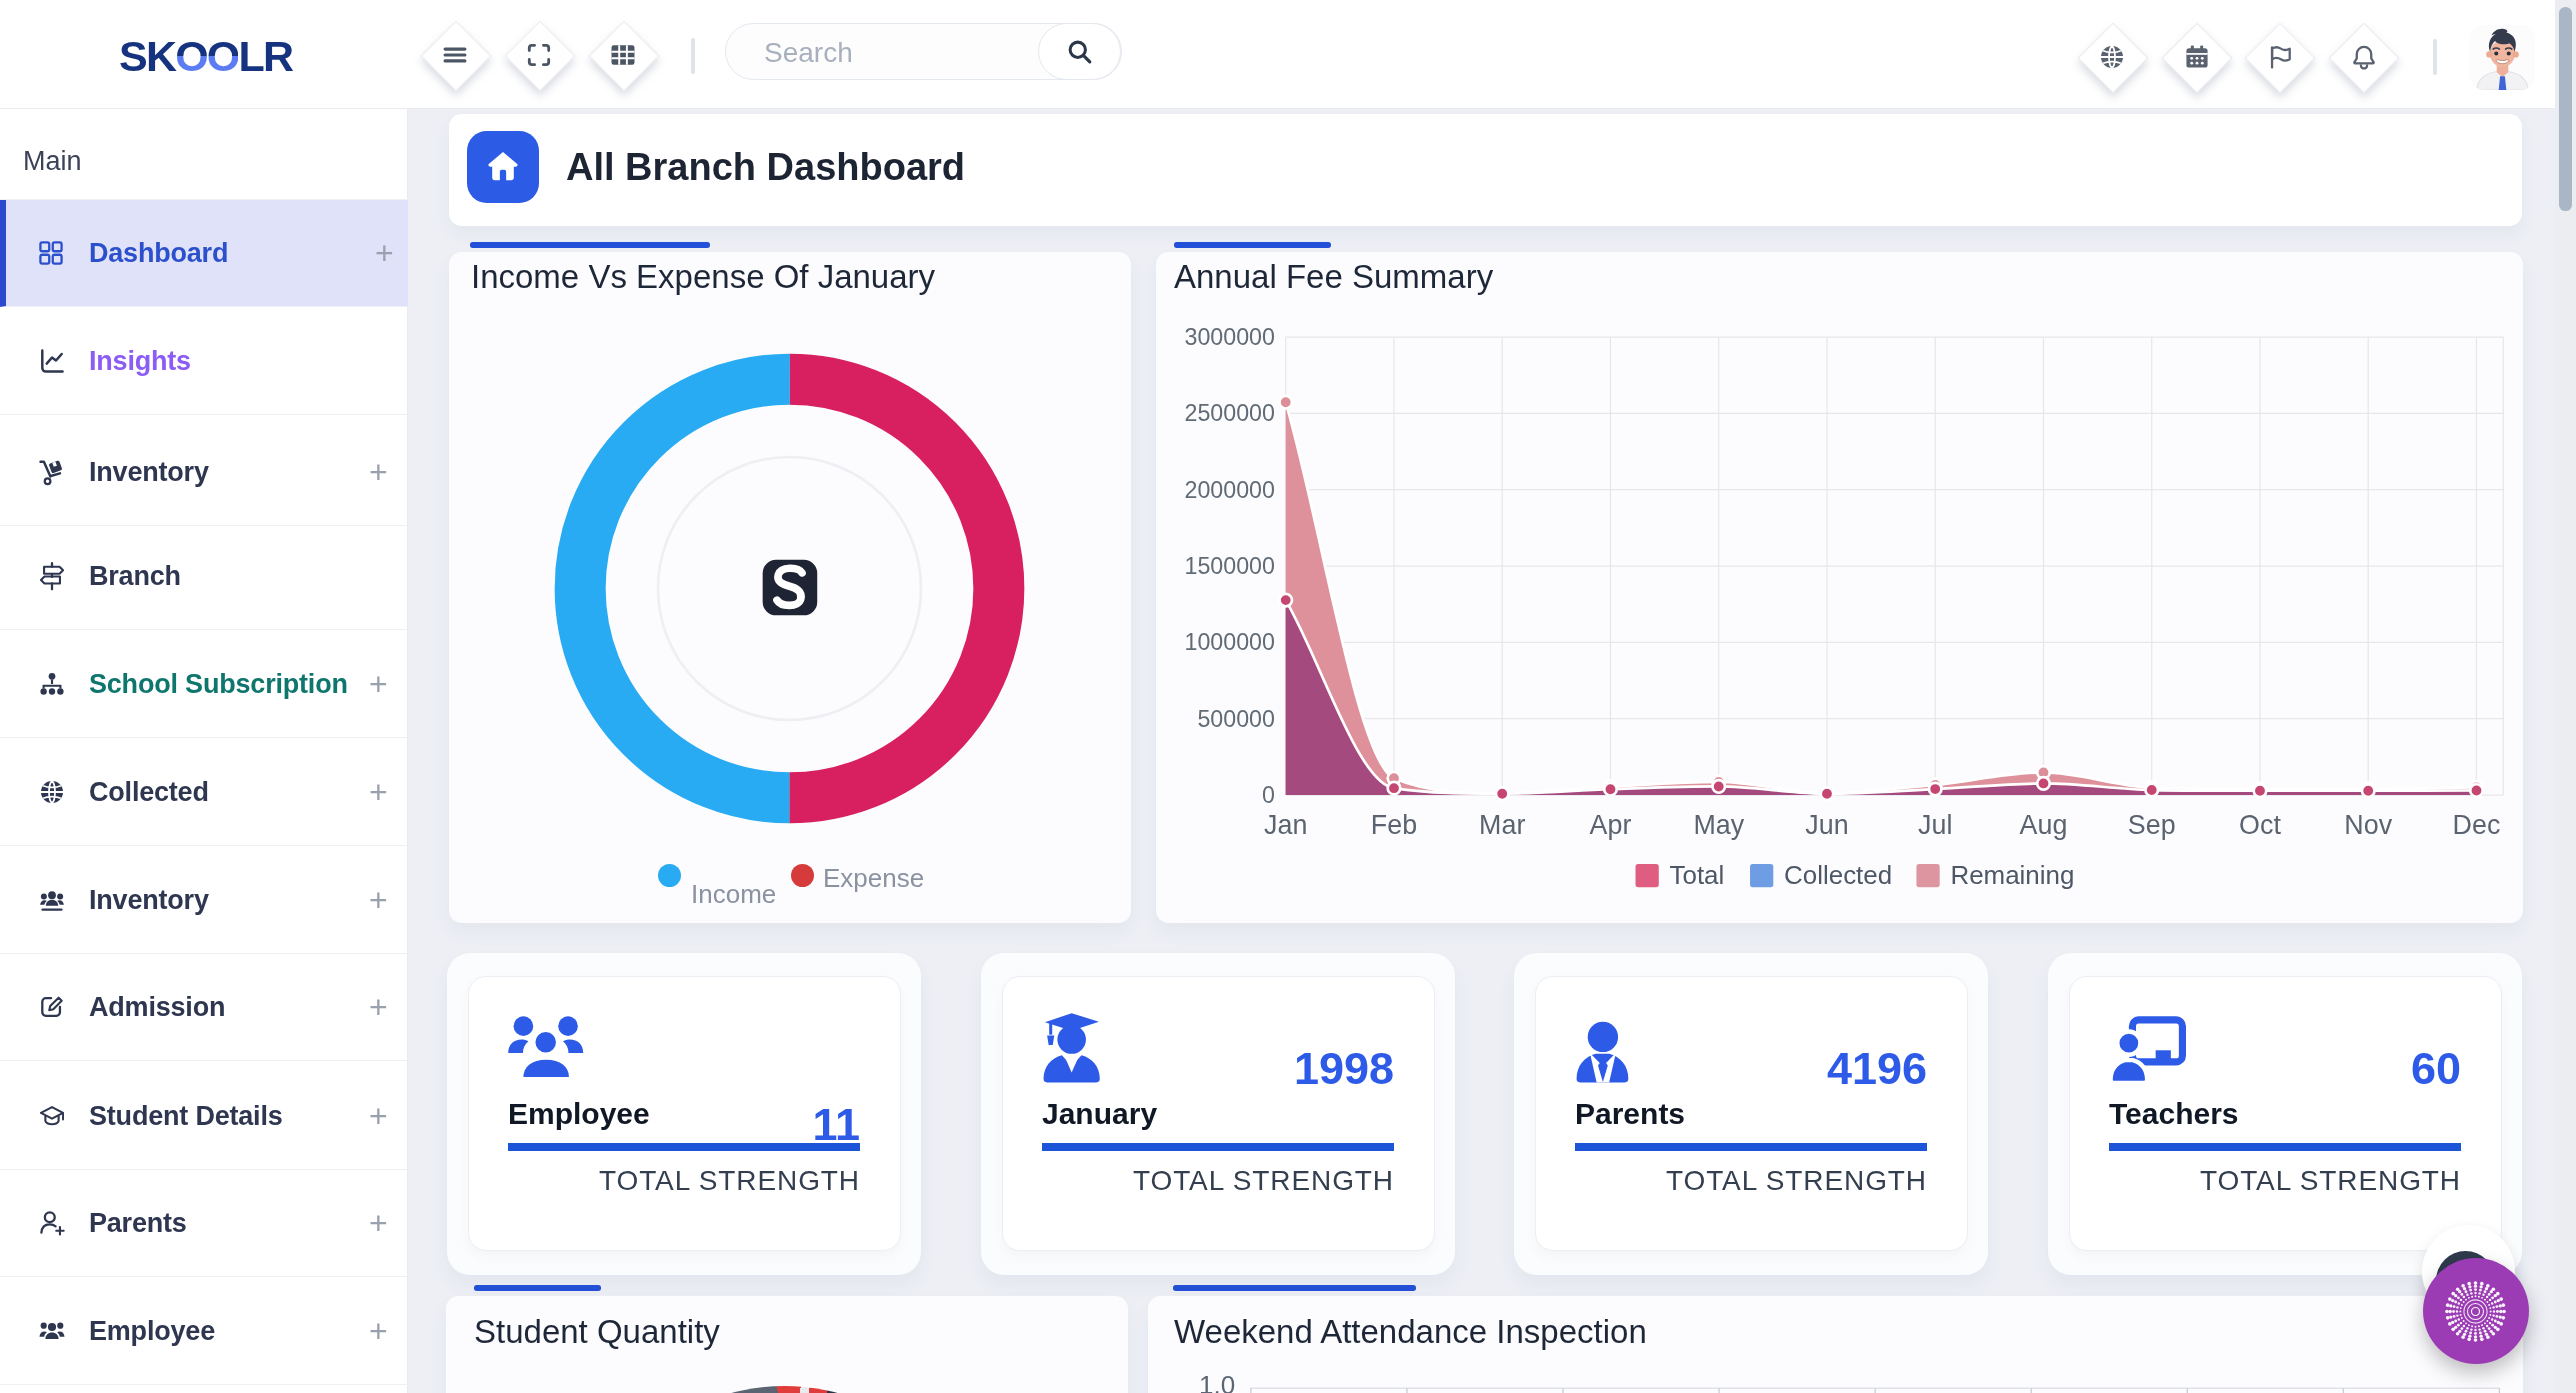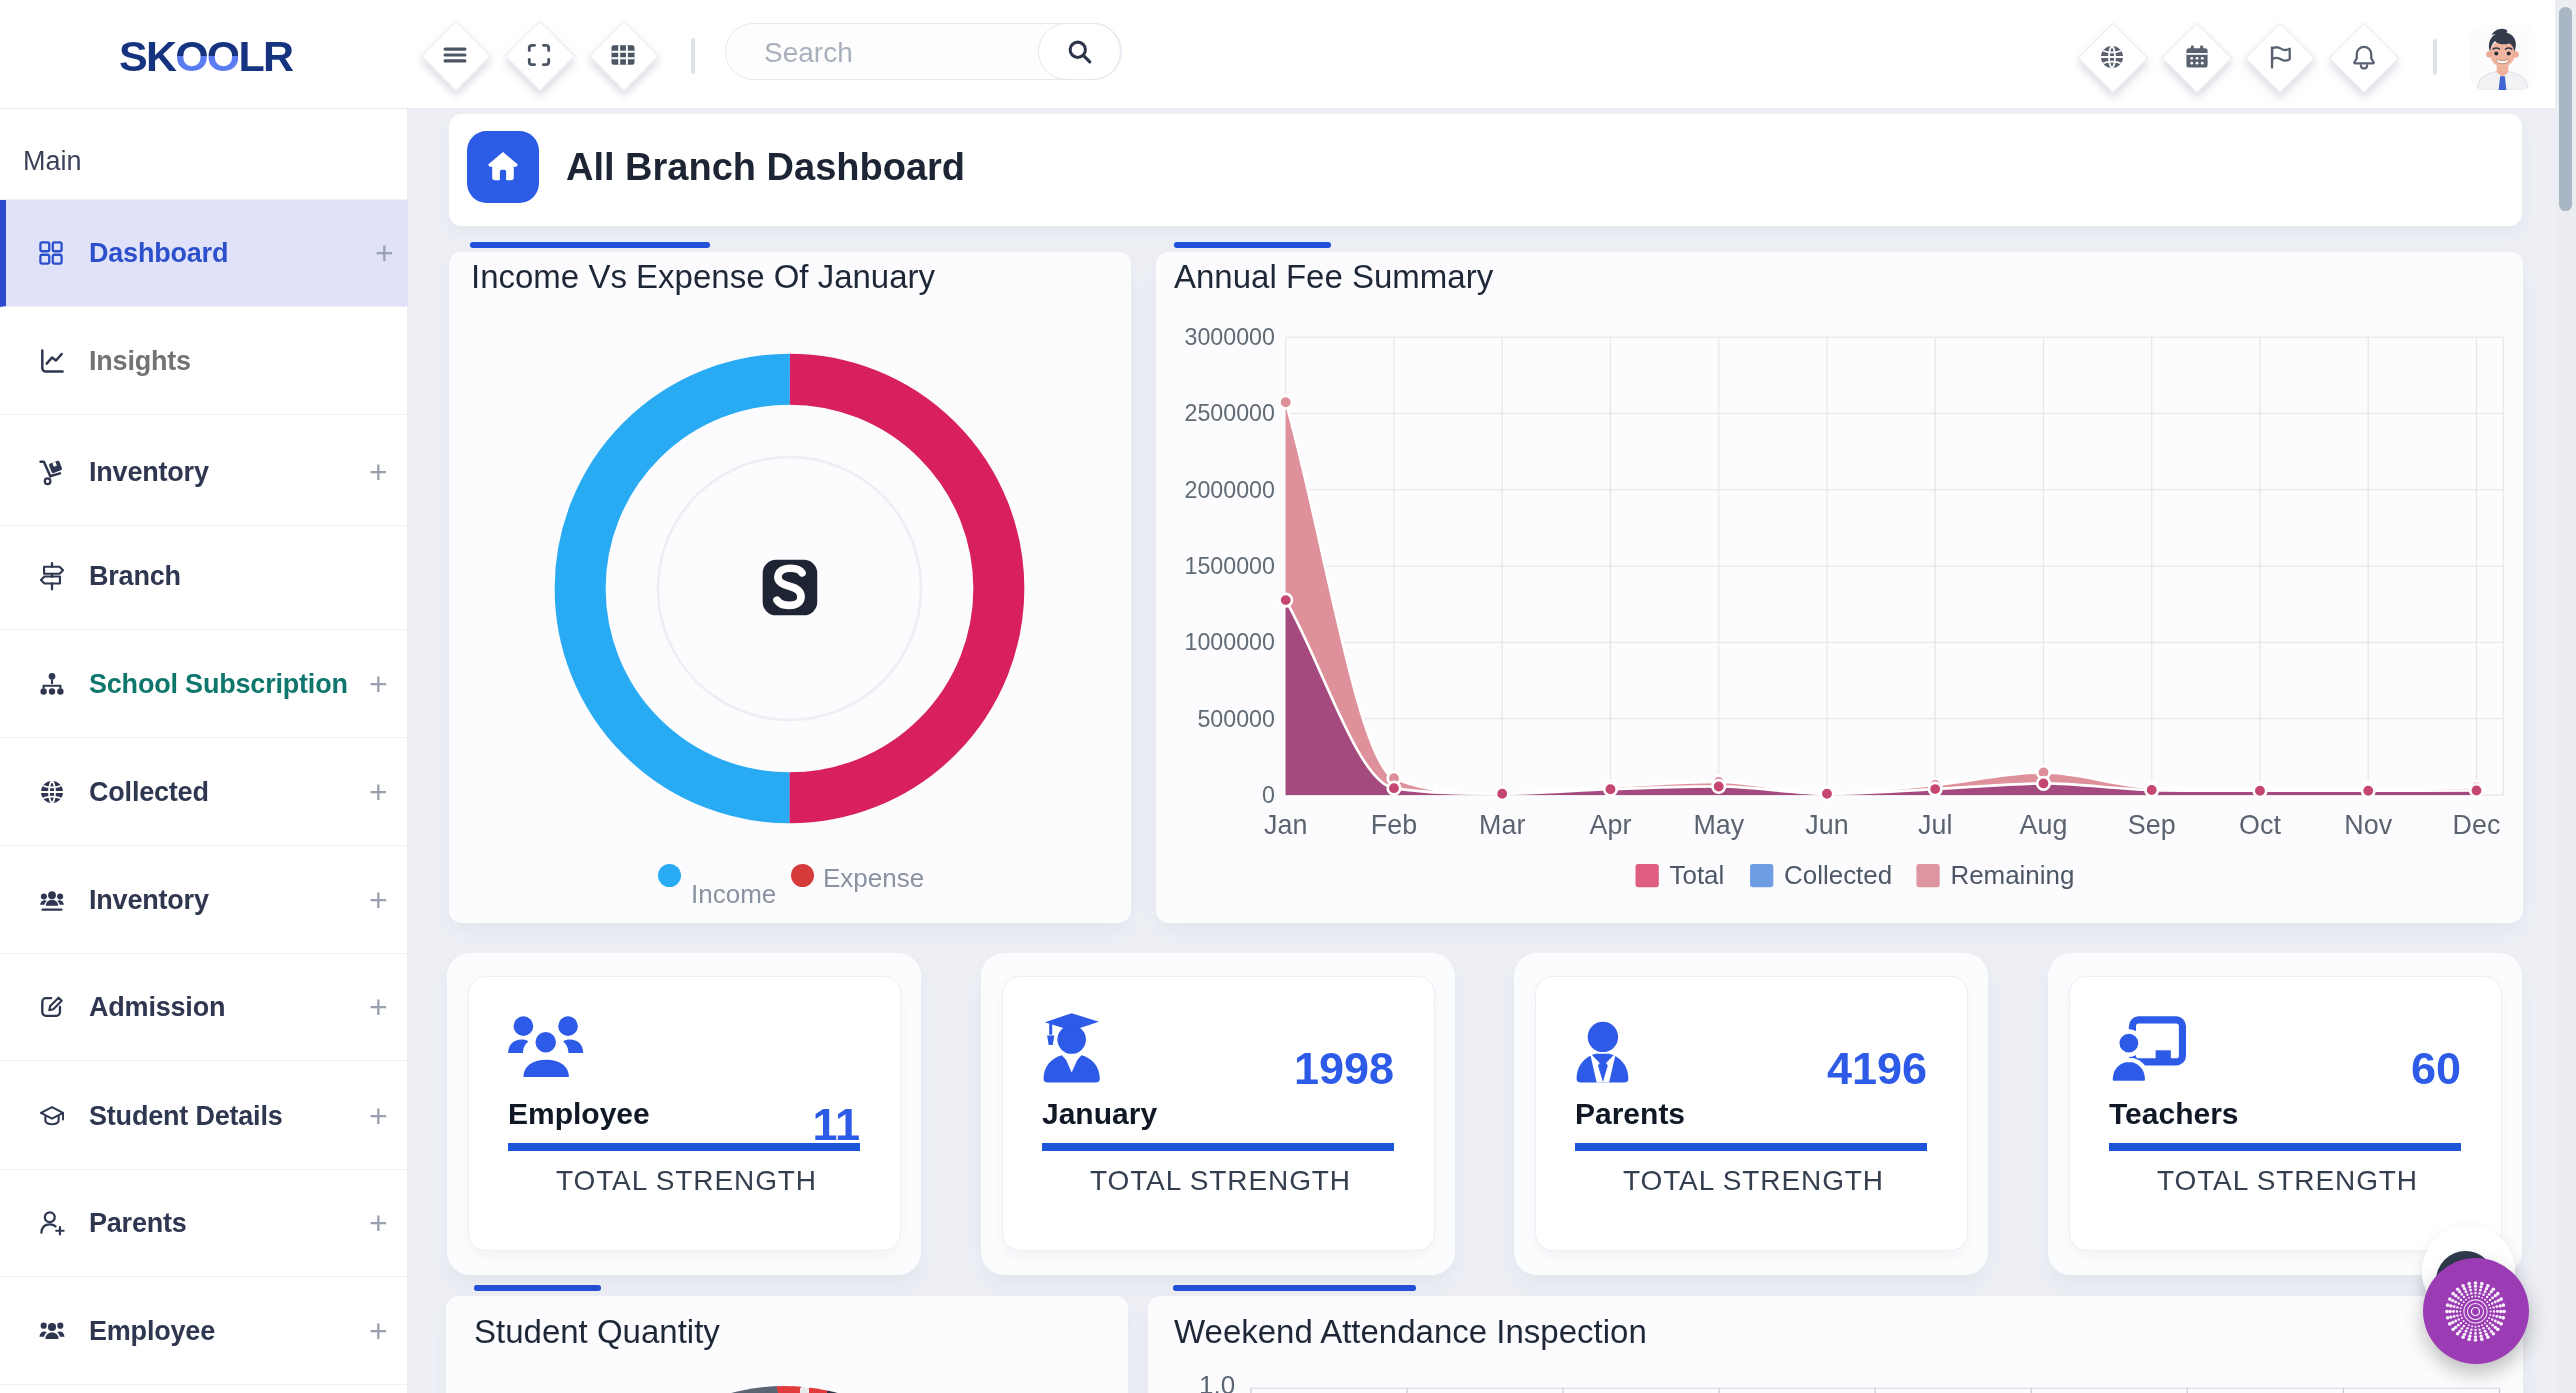--- a/index.html
+++ b/index.html
@@ -28,21 +28,21 @@
 .homebtn{position:absolute;left:467px;top:131px;width:72px;height:72px;background:#2c5ce6;border-radius:19.7px}
 .htitle{position:absolute;left:566px;top:146px;font-size:38px;font-weight:700;color:#1d2433}
 .bluebar{position:absolute;top:242px;height:6.3px;border-radius:2.7px;background:#2350d8}
 .card{position:absolute;top:252px;height:671px;background:#fcfcfe;border-radius:12.5px;box-shadow:0 9px 18px rgba(62,72,110,0.05)}
 .ctitle{position:absolute;font-size:33px;font-weight:500;color:#1e2738}
 .panel{position:absolute;top:953px;width:474px;height:322px;background:#fbfcfd;border-radius:23px;box-shadow:0 10.7px 18px rgba(62,72,110,0.05)}
 .icard{position:absolute;left:20.6px;top:23px;width:433px;height:275px;background:#fff;border:1.8px solid #eceef4;border-radius:18px;box-shadow:0 5.4px 10.7px rgba(62,72,110,0.04)}
 .snum{width:304px;text-align:right;font-size:45px;font-weight:700;color:#2d5be8}
 .sname{font-size:30px;font-weight:700;color:#101826}
 .sbar{top:1143px;width:352px;height:8px;background:#1d55d8}
-.stot{width:304px;top:1165px;font-size:28px;font-weight:500;color:#333e4f;letter-spacing:0.9px}
+.stot{width:304px;text-align:right;top:1165px;font-size:28px;font-weight:500;color:#333e4f;letter-spacing:0.9px}
 .bcard{position:absolute;top:1296px;height:116px;background:#fcfcfe;border-radius:12.5px 12.5px 0 0;box-shadow:0 9px 18px rgba(62,72,110,0.05)}
 .legend-dot{position:absolute;width:23px;height:23px;border-radius:50%}
 .legend-txt{position:absolute;font-size:26px;font-weight:500;color:#8a91a0}
 .fabw{position:absolute;left:2422px;top:1225px;width:93px;height:93px;border-radius:50%;background:#fff;box-shadow:0 5.4px 14.3px rgba(0,0,0,0.12)}
 .fabd{position:absolute;left:2436px;top:1251px;width:59px;height:59px;border-radius:50%;background:#2f3a4d}
 .fab{position:absolute;left:2423px;top:1258px;width:106px;height:106px;border-radius:50%;background:#9b3cb4;box-shadow:0 9px 19.7px rgba(0,0,0,0.25)}
 </style></head><body>
 <div class="hdr"></div>
 <div class="logo">SK<span class="logoOO">OO</span>LR</div>
 <div class="dia" style="left:431px;top:31px"></div>
@@ -136,21 +136,21 @@
       <rect x="19" y="19" width="10" height="10" rx="2" fill="none" stroke="#2c50cc" stroke-width="2.6"></rect>
     </svg>
     <div class="nlab" style="color:#2c50cc">Dashboard</div>
     <div class="plus">+</div>
   </div>
 <div class="nav" style="top:307px;height:108px">
     <svg class="nico" width="30" height="30" viewBox="0 0 34 34">
       <path d="M6 5v20a4 4 0 0 0 4 4h19" fill="none" stroke="#2e3650" stroke-width="2.8" stroke-linecap="round"></path>
       <path d="M11 20l6-7 4.5 3.5L28 9" fill="none" stroke="#2e3650" stroke-width="2.8" stroke-linecap="round" stroke-linejoin="round"></path>
     </svg>
-    <div class="nlab" style="color:#737373">Insights</div>
+    <div class="nlab" style="color:#8b5cf6">Insights</div>
   </div>
 <div class="nav" style="top:418px;height:108px">
     <svg class="nico" width="30" height="30" viewBox="0 0 34 34">
       <path d="M4 5.5h3.8l7.4 16.5" fill="none" stroke="#2e3650" stroke-width="2.8" stroke-linecap="round" stroke-linejoin="round"></path>
       <circle cx="12" cy="27.5" r="3.2" fill="none" stroke="#2e3650" stroke-width="2.5"></circle>
       <g transform="rotate(-20 21 12)">
         <rect x="15" y="5.5" width="12.5" height="11.5" rx="1.8" fill="#2e3650"></rect>
         <rect x="19.4" y="5.7" width="3.8" height="4.8" fill="#fff"></rect>
       </g>
       <path d="M15.5 21.5l10.5-3" stroke="#2e3650" stroke-width="2.8" stroke-linecap="round"></path>

